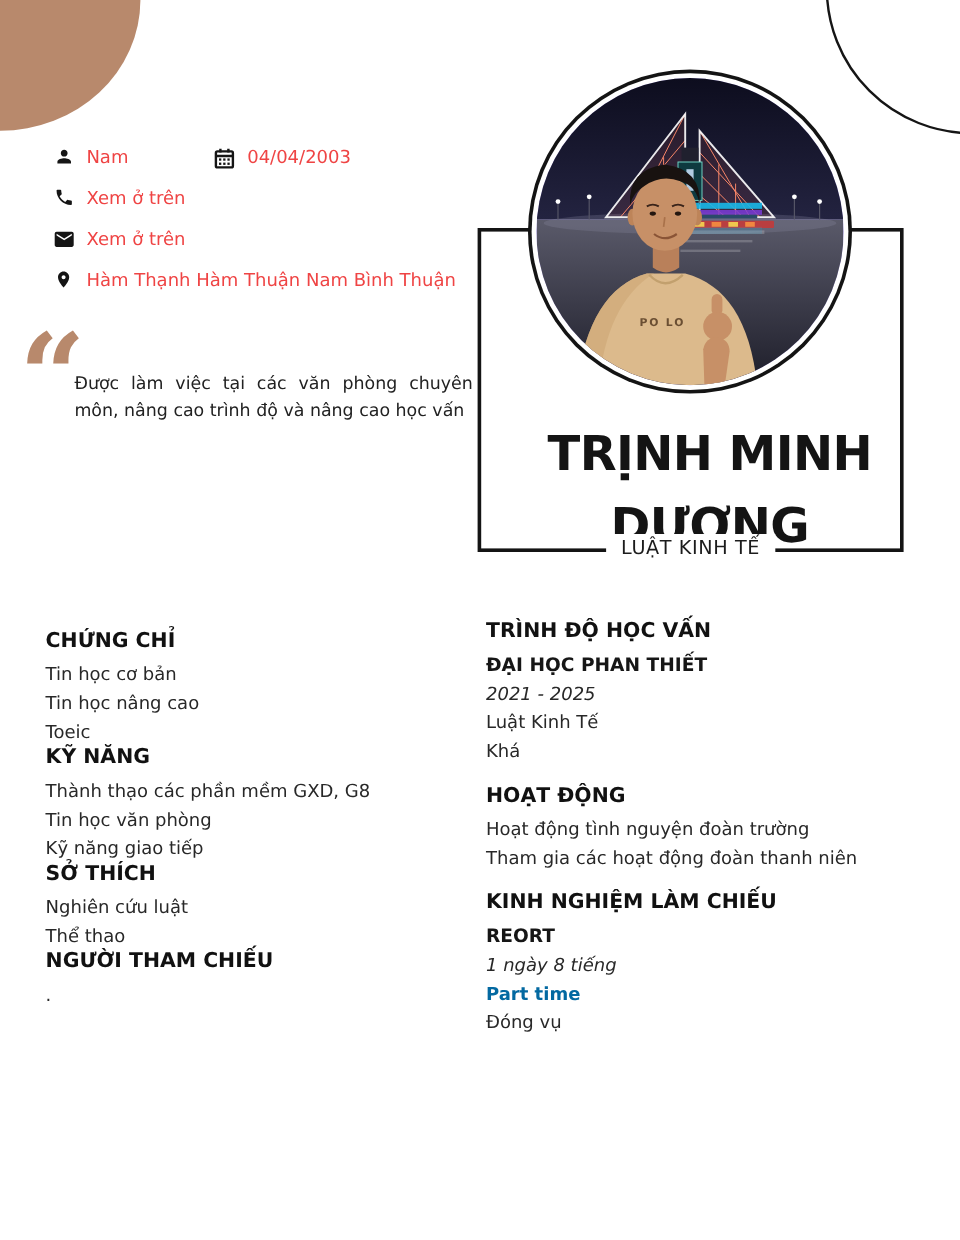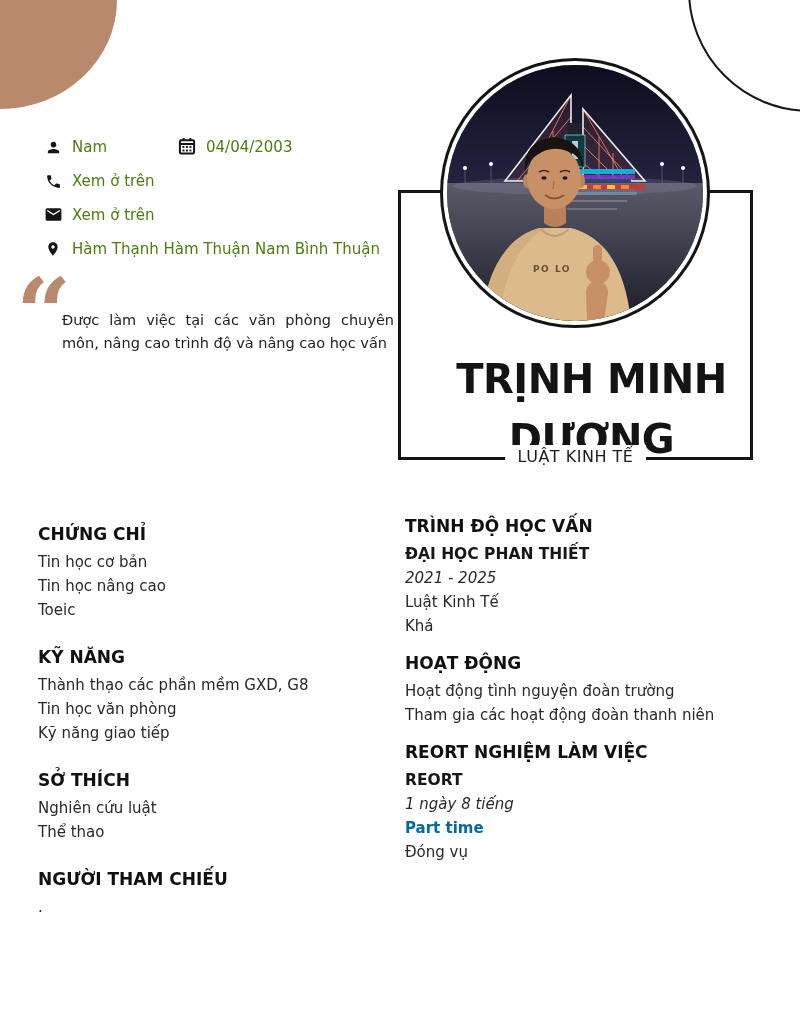--- a/index.html
+++ b/index.html
@@ -11,58 +11,58 @@
   .corner-tl{
     position:absolute;left:0;top:0;width:117px;height:109px;
     background:#b8896c;border-bottom-right-radius:100% 100%;
   }
   .corner-tr{
     position:absolute;left:688px;top:-132px;width:240px;height:240px;
     border:2px solid #151515;border-radius:50%;background:#ffffff;
   }
   
   .contact{position:absolute;left:0;top:122px;width:430px;}
-  .c-row{display:flex;align-items:flex-end;height:34px;padding-left:43px;font-size:15px;color:#4d7c0f;}
+  .c-row{display:flex;align-items:flex-start;height:34px;padding-left:43px;font-size:15px;color:#ef4444;}
   .cicon{display:inline-flex;align-items:center;justify-content:center;width:20px;margin-right:9px;color:#151515;flex:0 0 auto;}
   .cicon svg{display:block;}
   .gfix{display:inline-block;width:105px;}
   
   .qmark{
     position:absolute;left:16px;top:266px;font-family:"DejaVu Serif","Liberation Serif",serif;
     font-weight:700;font-size:96px;line-height:1;color:#b8896c;letter-spacing:-6px;
   }
   .qtext{
     position:absolute;left:62px;top:309px;width:332px;margin:0;
     font-size:14.5px;line-height:23px;text-align:justify;color:#222222;
   }
   
   .photo{
     position:absolute;left:447px;top:65px;width:256px;height:256px;border-radius:50%;
-    overflow:hidden;z-index:5;background:#15803d;
+    overflow:hidden;z-index:5;background:#c4b5fd;
     box-shadow:0 0 0 4px #ffffff, 0 0 0 7px #141414;
   }
   .name-box{
     position:absolute;left:398px;top:190px;width:355px;height:270px;
     border:3px solid #141414;box-sizing:border-box;
   }
   .name{
     position:absolute;left:0;top:140px;width:100%;margin:16px;text-align:center;
     font-size:40px;line-height:60px;font-weight:700;letter-spacing:-0.5px;color:#141414;
   }
   .subtitle{
     position:absolute;left:50%;bottom:-12px;transform:translateX(-50%);
     background:#ffffff;padding:0 13px;white-space:nowrap;
     font-size:16px;line-height:24px;letter-spacing:0.5px;color:#1c1c1c;
   }
   
   .col{position:absolute;}
   .col-left{left:38px;top:525px;width:348px;}
   .col-right{left:405px;top:517px;width:382px;}
   .sec{margin:0;}
-  .col-left .sec + .sec{margin-top:26px;}
+  .col-left .sec + .sec{}
   .col-right .sec + .sec{margin-top:16px;}
   .h{margin:0 0 6px 0;font-size:17px;line-height:19px;font-weight:700;color:#111111;}
   .sec p{margin:0;font-size:15px;line-height:24px;color:#282828;}
   .sec p.sub{font-weight:700;font-size:15.5px;color:#161616;}
   .sec p.it{font-style:italic;}
   .sec p.b{font-weight:700;color:#0369a1;}
   .job + .job{margin-top:15px;}
 </style>
 </head>
 <body>
@@ -244,21 +244,21 @@
       <p class="it">2021 - 2025</p>
       <p>Luật Kinh Tế</p>
       <p>Khá</p>
     </div>
     <div class="sec">
       <h2 class="h">HOẠT ĐỘNG</h2>
       <p>Hoạt động tình nguyện đoàn trường</p>
       <p>Tham gia các hoạt động đoàn thanh niên</p>
     </div>
     <div class="sec">
-      <h2 class="h">REORT NGHIỆM LÀM VIỆC</h2>
+      <h2 class="h">KINH NGHIỆM LÀM CHIẾU</h2>
       <div class="job">
         <p class="sub">REORT</p>
         <p class="it">1 ngày 8 tiếng</p>
         <p class="b">Part time</p>
         <p>Đóng vụ</p>
       </div>
     </div>
   </div>
 
 </div>

